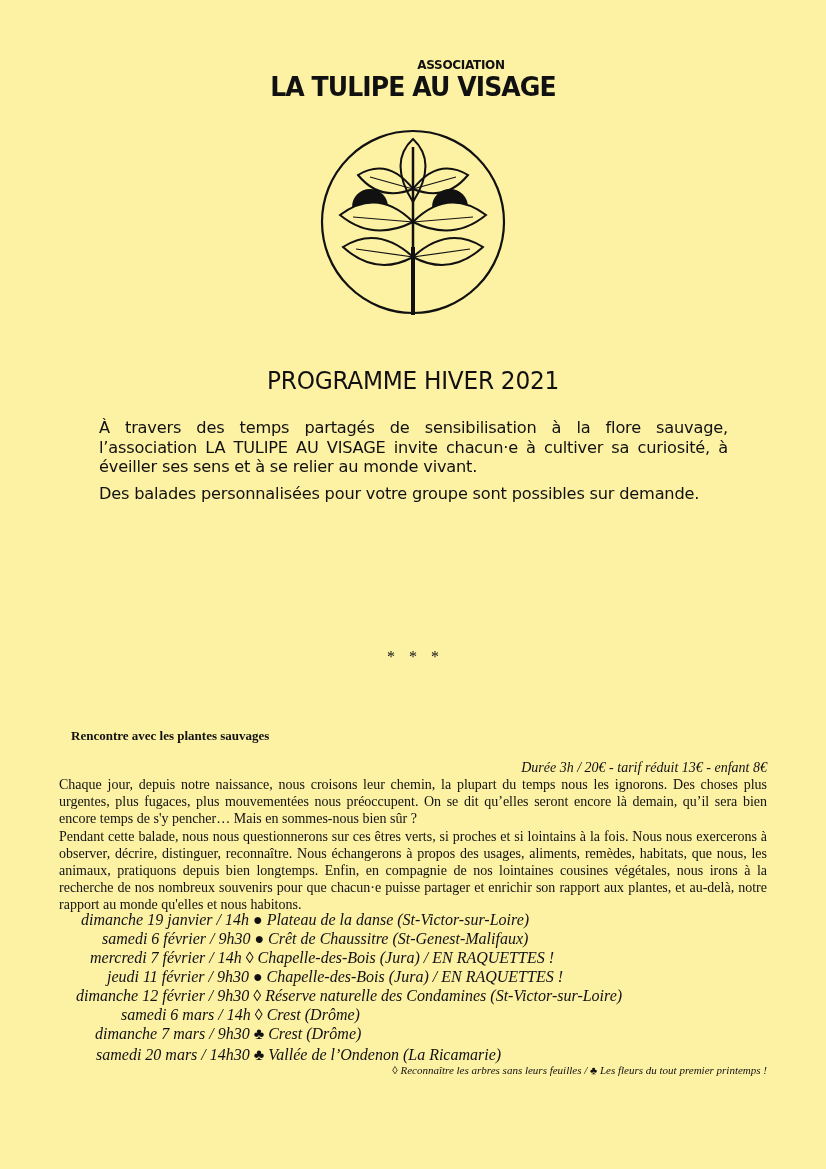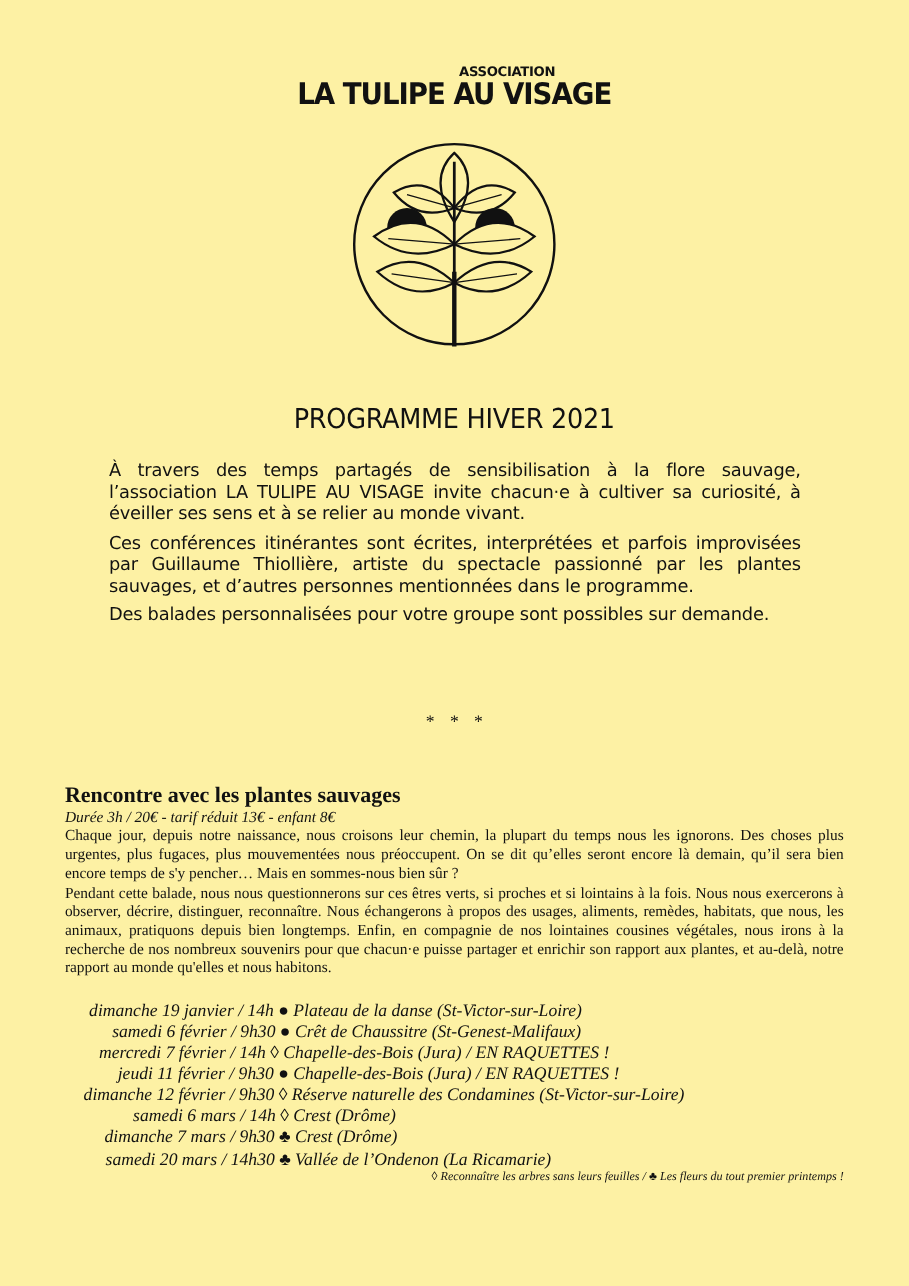--- a/index.html
+++ b/index.html
@@ -34,22 +34,22 @@
     }
     .intro p { margin: 0 0 7px 0; }
     .stars {
       position: absolute; left: 0; width: 826px; top: 648px; text-align: center;
       font-family: "Liberation Serif", serif; font-size: 16px; word-spacing: 10px;
     }
     .section {
       position: absolute; left: 59px; width: 708px; top: 712px;
       font-family: "Liberation Serif", serif;
     }
-    .section h2 { margin: 0; font-size: 20px; font-weight: bold; line-height: 23px; }
-    .section .price { font-style: italic; font-size: 14px; line-height: 17px; }
+    .section h2 { margin: 12px; font-size: 13px; font-weight: bold; line-height: 23px; }
+    .section .price { font-style: italic; font-size: 14px; line-height: 17px; text-align: right; }
     .section .desc { font-size: 14px; line-height: 17.2px; text-align: justify; margin: 0; }
     .dates {
       position: absolute; left: 0; width: 826px; top: 910px;
       font-family: "Liberation Serif", serif; font-style: italic; font-size: 16px;
     }
     .date-row { position: absolute; white-space: nowrap; line-height: 19px; }
     .legend {
       position: absolute; right: 59px; top: 1063px; text-align: right;
       font-family: "Liberation Serif", serif; font-style: italic; font-size: 11px; line-height: 15px;
     }
@@ -80,21 +80,20 @@
   <path d="M95 130 Q60 98 25 120 Q58 150 95 130 Z" fill="none" stroke="#111" stroke-width="2"></path>
   <path d="M95 130 Q130 98 165 120 Q132 150 95 130 Z" fill="none" stroke="#111" stroke-width="2"></path>
 
   <path d="M95 95 L35 90 M95 130 L38 122 M95 95 L155 90 M95 130 L152 122 M95 62 L52 50 M95 62 L138 50" stroke="#111" stroke-width="1.2" fill="none"></path>
 </svg>
 
 <div class="prog-title">PROGRAMME HIVER 2021</div>
 
 <div class="intro">
   <p>À travers des temps partagés de sensibilisation à la flore sauvage, l’association LA TULIPE AU VISAGE invite chacun·e à cultiver sa curiosité, à éveiller ses sens et à se relier au monde vivant.</p>
-  <p>Ces conférences itinérantes sont écrites, interprétées et parfois improvisées par Guillaume Thiollière, artiste du spectacle passionné par les plantes sauvages, et d’autres personnes mentionnées dans le programme.</p>
   <p>Des balades personnalisées pour votre groupe sont possibles sur demande.</p>
 </div>
 
 <div class="stars">* * *</div>
 
 <div class="section">
   <h2>Rencontre avec les plantes sauvages</h2>
   <div class="price">Durée 3h / 20€ - tarif réduit 13€ - enfant 8€</div>
   <p class="desc">Chaque jour, depuis notre naissance, nous croisons leur chemin, la plupart du temps nous les ignorons. Des choses plus urgentes, plus fugaces, plus mouvementées nous préoccupent. On se dit qu’elles seront encore là demain, qu’il sera bien encore temps de s'y pencher… Mais en sommes-nous bien sûr ?</p>
   <p class="desc">Pendant cette balade, nous nous questionnerons sur ces êtres verts, si proches et si lointains à la fois. Nous nous exercerons à observer, décrire, distinguer, reconnaître. Nous échangerons à propos des usages, aliments, remèdes, habitats, que nous, les animaux, pratiquons depuis bien longtemps. Enfin, en compagnie de nos lointaines cousines végétales, nous irons à la recherche de nos nombreux souvenirs pour que chacun·e puisse partager et enrichir son rapport aux plantes, et au-delà, notre rapport au monde qu'elles et nous habitons.</p>

